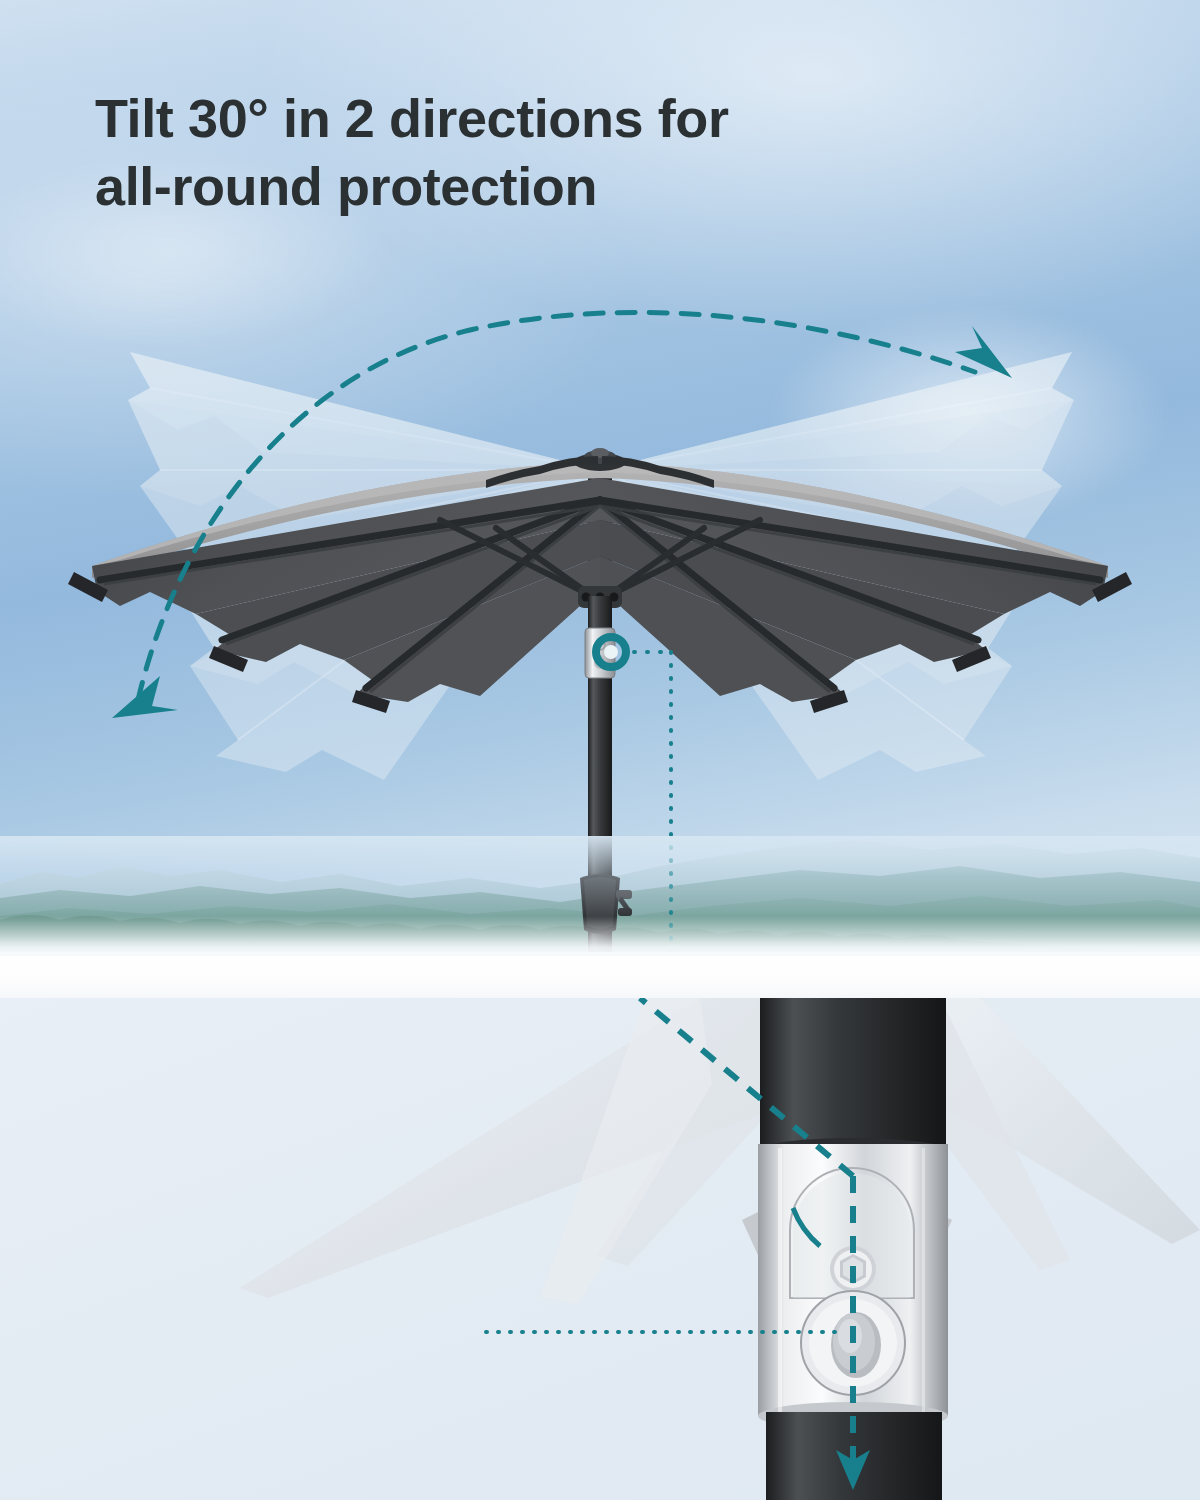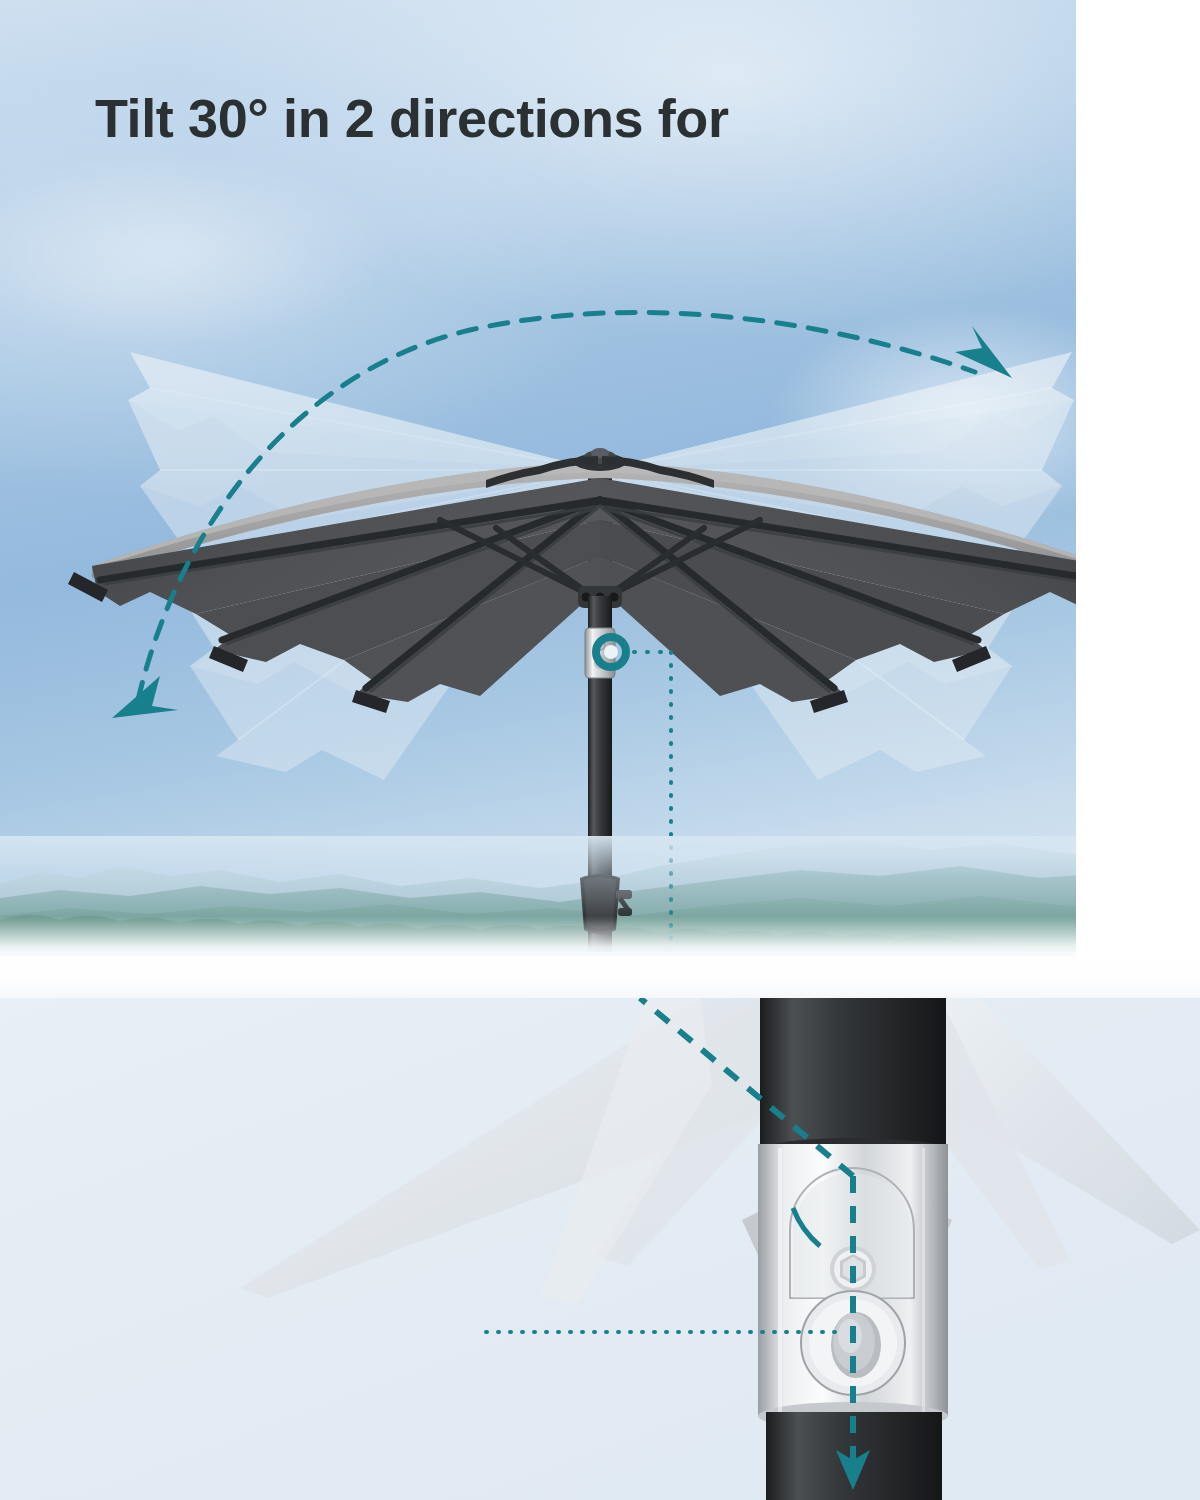--- a/index.html
+++ b/index.html
@@ -5,21 +5,21 @@
   * { margin:0; padding:0; box-sizing:border-box; }
   html, body {
     width:1200px; height:1500px;
     font-family:"Liberation Sans", sans-serif;
     overflow:hidden; background:#fff;
   }
   #page { position:relative; width:1200px; height:1500px; overflow:hidden; }
 
   
   .panel-top {
-    position:absolute; left:0; top:0; width:1076px; height:956px;
+    position:absolute; left:0; top:0; width:1200px; height:956px;
     overflow:hidden;
     background:
       radial-gradient(ellipse 900px 420px at 68% 8%, rgba(255,255,255,.55) 0%, rgba(255,255,255,0) 62%),
       radial-gradient(ellipse 700px 300px at 12% 30%, rgba(255,255,255,.30) 0%, rgba(255,255,255,0) 70%),
       linear-gradient(170deg,#cfe0f0 0%, #b9d2ea 16%, #a3c4e2 34%, #93b9dd 52%, #a8c8e3 70%, #c8dced 86%, #dfeaf3 100%);
   }
   .cloud-a {
     position:absolute; left:760px; top:300px; width:420px; height:230px;
     background:radial-gradient(ellipse at 50% 50%, rgba(255,255,255,.62) 0%, rgba(255,255,255,0) 68%);
     filter:blur(6px);
@@ -272,20 +272,21 @@
       </g>
 
       <g stroke="#17808c" stroke-width="4" fill="none" stroke-linecap="round" stroke-dasharray="1 12">
         <path d="M634,652 L671,652"></path>
         <path d="M671,652 L671,956"></path>
       </g>
     </svg>
 
     <div class="headline">
       <div>Tilt 30° in 2 directions for</div>
+      <div>all-round protection</div>
     </div>
   </div>
 
   <div class="divider"></div>
 
   <div class="panel-bottom">
     <svg viewBox="0 0 1200 502" preserveAspectRatio="none" style="position:absolute;left:0;top:0;width:1200px;height:502px;overflow:visible;">
       <defs>
         <linearGradient id="poleBig" x1="0" y1="0" x2="1" y2="0">
           <stop offset="0%" stop-color="#1b1d1f"></stop>

